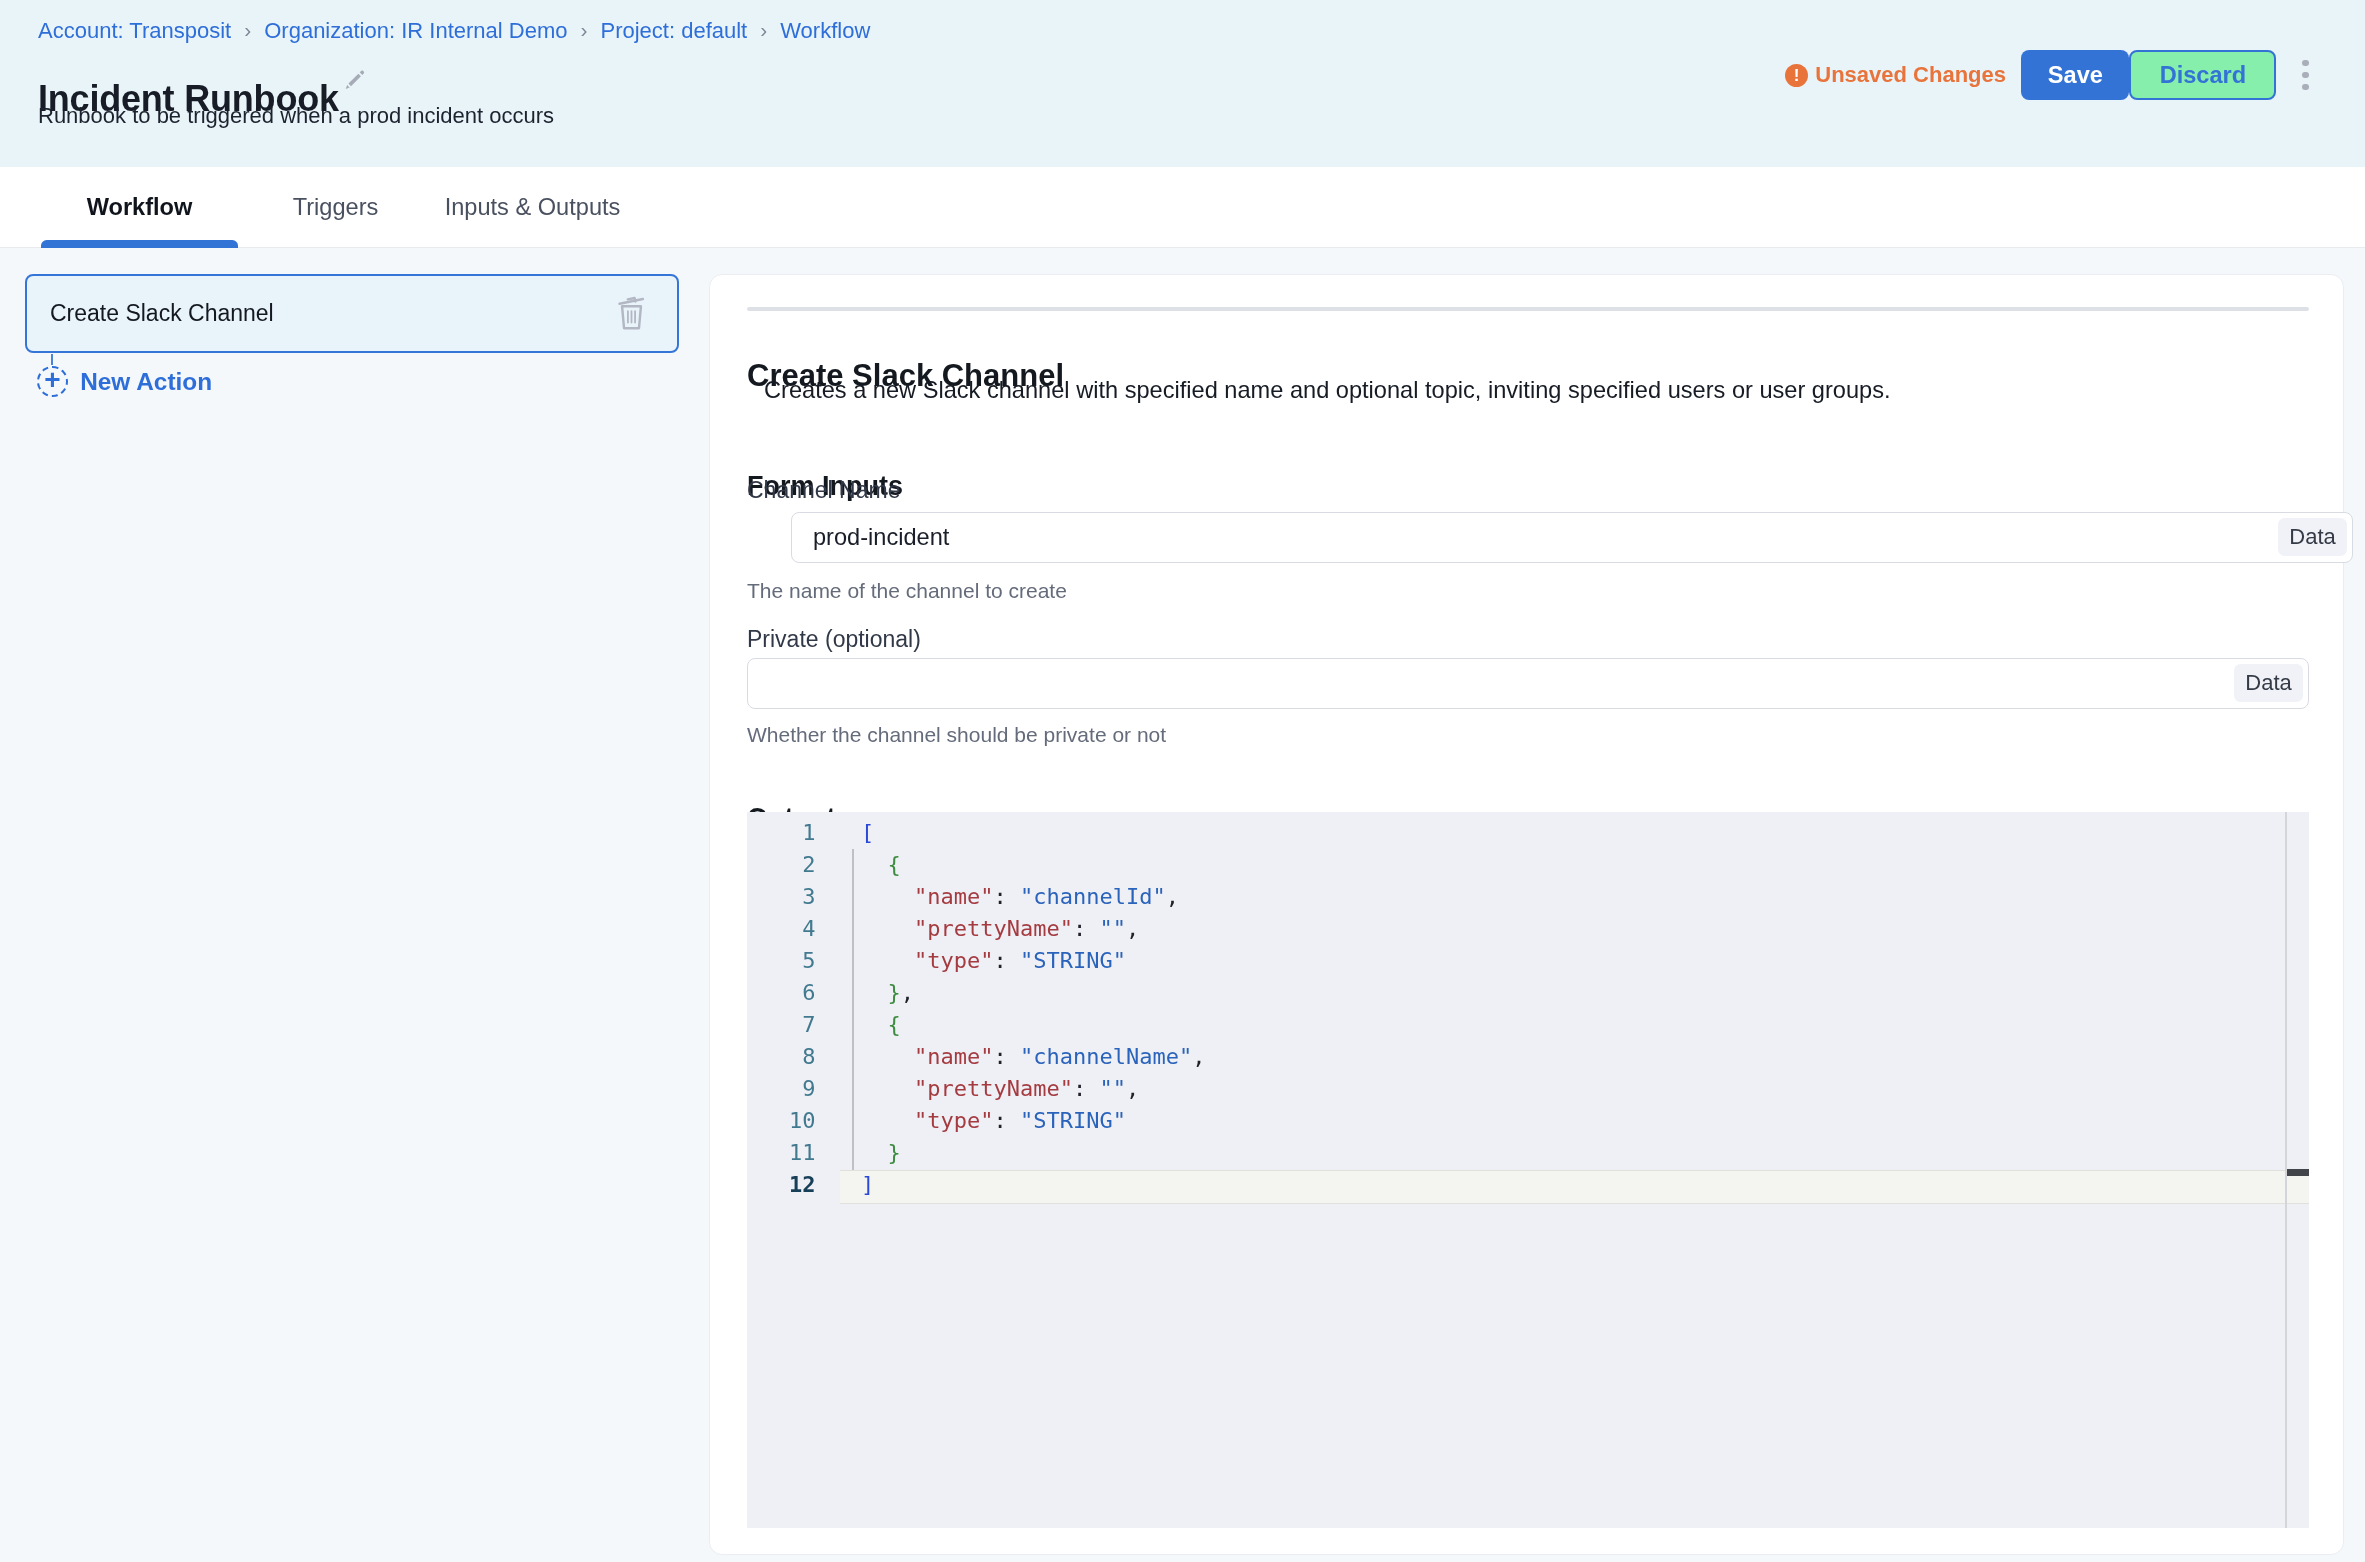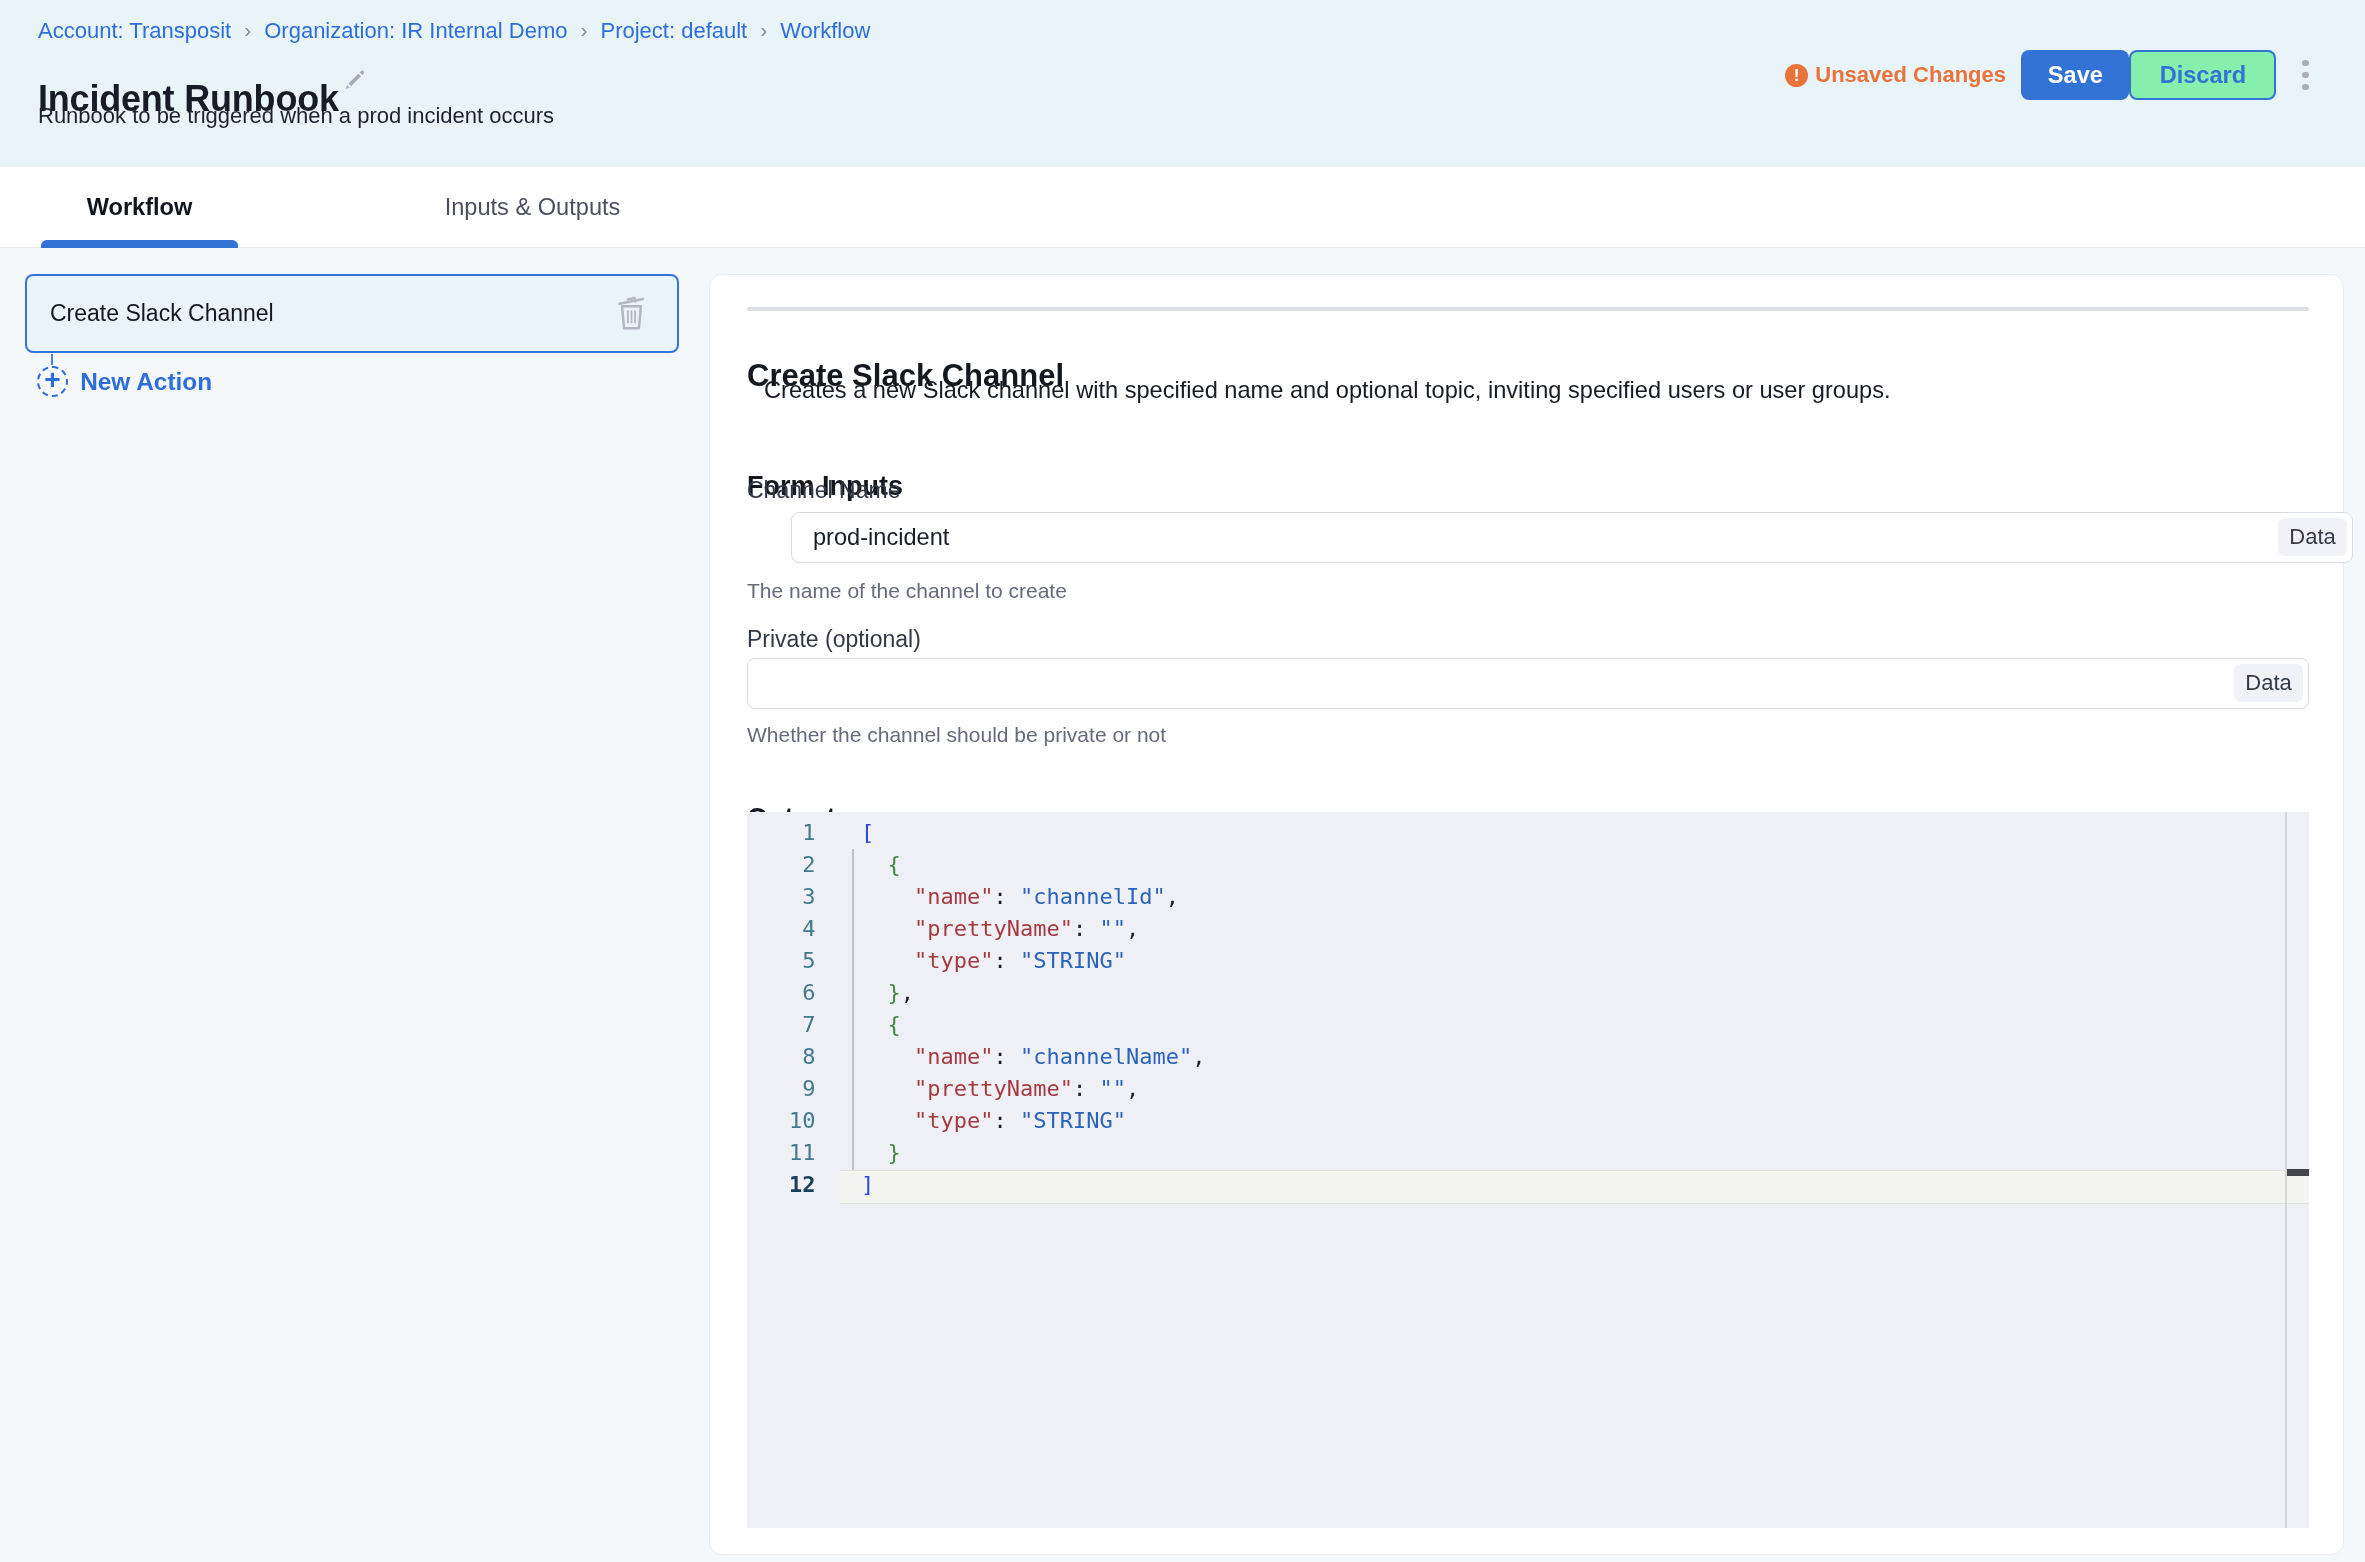--- a/index.html
+++ b/index.html
@@ -108,20 +108,21 @@
       <button class="kebab-btn" title="More">
         <i></i>
           <i></i>
           <i></i>
       </button>
     </div>
   </div>
 
   <div class="tabbar">
     <div class="tab t0 active">Workflow</div>
+    <div class="tab t1">Triggers</div>
     <div class="tab t2">Inputs &amp; Outputs</div>
     <div class="tab-underline"></div>
   </div>
 
   <div class="action-card">
     <span class="action-card-label">Create Slack Channel</span>
     <button class="trash-btn" title="Delete">
       <span>
         <svg width="39" height="46" viewBox="0 0 24 28" fill="none" stroke="#b3b7c3" stroke-width="1.5" stroke-linecap="round" stroke-linejoin="round">
           <path d="M6.2 10.5 L7.4 24 H16.6 L17.8 10.5 Z"></path>

